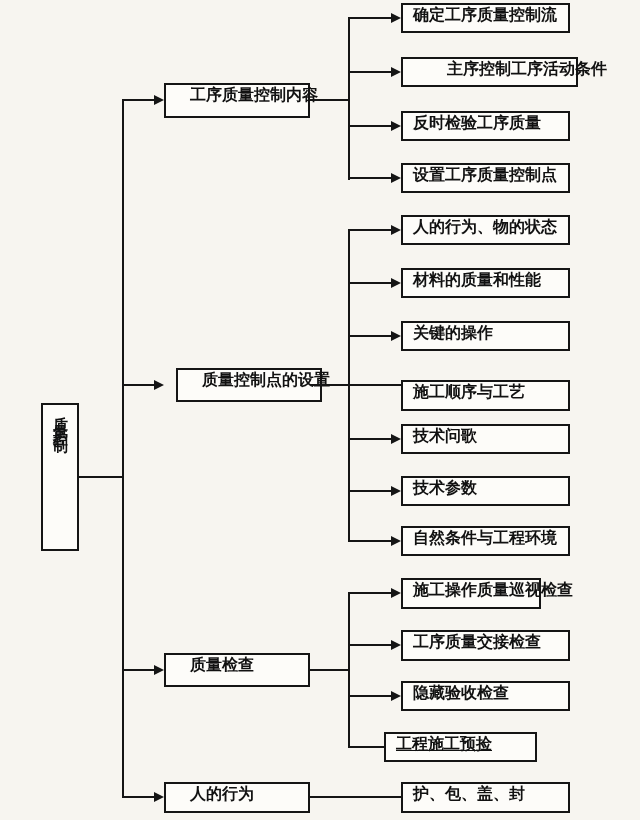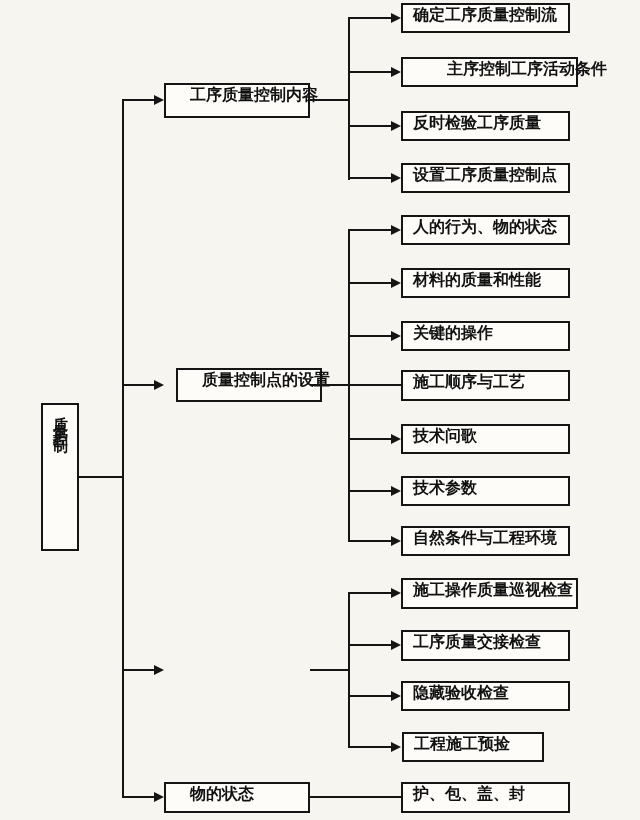--- a/index.html
+++ b/index.html
@@ -66,22 +66,25 @@
   <div class="arrowhead" style="left:154px;top:665px;"></div>
   <div class="hline" style="left:123px;top:796px;width:32px;"></div>
   <div class="arrowhead" style="left:154px;top:792px;"></div>
 
   <div class="box branch" style="left:164px;top:83px;width:146px;height:35px;">
     <span>工序质量控制内容</span>
   </div>
   <div class="box branch" style="left:164px;top:368px;width:146px;height:34px;margin-left:12px;">
     <span>质量控制点的设置</span>
   </div>
+  <div class="box branch" style="left:164px;top:653px;width:146px;height:34px;">
+    <span>质量检查</span>
+  </div>
   <div class="box branch" style="left:164px;top:782px;width:146px;height:31px;">
-    <span>物的状态</span>
+    <span>人的行为</span>
   </div>
 
   <div class="hline" style="left:310px;top:99px;width:39px;"></div>
   <div class="vline" style="left:348px;top:17px;height:163px;"></div>
   <div class="hline" style="left:349px;top:17px;width:43px;"></div>
   <div class="arrowhead" style="left:391px;top:13px;"></div>
   <div class="hline" style="left:349px;top:71px;width:43px;"></div>
   <div class="arrowhead" style="left:391px;top:67px;"></div>
   <div class="hline" style="left:349px;top:125px;width:43px;"></div>
   <div class="arrowhead" style="left:391px;top:121px;"></div>
@@ -131,43 +134,43 @@
 
   <div class="box leaf" style="left:401px;top:268px;width:169px;height:30px;">
       <span>材料的质量和性能</span>
     </div>
   <div class="box leaf" style="left:401px;top:215px;width:169px;height:30px;">
       <span>人的行为、物的状态</span>
     </div>
   <div class="box leaf" style="left:401px;top:321px;width:169px;height:30px;">
       <span>关键的操作</span>
     </div>
-  <div class="box leaf" style="left:401px;top:370px;width:169px;height:31px;">
+  <div class="box leaf" style="left:401px;top:380px;width:169px;height:31px;">
       <span>施工顺序与工艺</span>
     </div>
   <div class="box leaf" style="left:401px;top:424px;width:169px;height:30px;">
       <span>技术问歌</span>
     </div>
   <div class="box leaf" style="left:401px;top:476px;width:169px;height:30px;">
       <span>技术参数</span>
     </div>
   <div class="box leaf" style="left:401px;top:526px;width:169px;height:30px;">
       <span>自然条件与工程环境</span>
     </div>
 
-  <div class="box leaf" style="left:401px;top:578px;width:177px;height:31px;">
+  <div class="box leaf" style="left:401px;top:578px;width:140px;height:31px;">
       <span>施工操作质量巡视检查</span>
     </div>
   <div class="box leaf" style="left:401px;top:681px;width:169px;height:30px;">
       <span>隐藏验收检查</span>
     </div>
   <div class="box leaf" style="left:401px;top:630px;width:169px;height:31px;">
       <span>工序质量交接检查</span>
     </div>
-  <div class="box leaf" style="left:402px;top:732px;width:142px;height:30px;">
+  <div class="box leaf" style="left:384px;top:732px;width:153px;height:30px;text-decoration:underline;">
       <span>工程施工预捡</span>
     </div>
 
   <div class="box leaf" style="left:401px;top:782px;width:169px;height:31px;">
       <span>护、包、盖、封</span>
     </div>
 
 </div>
 
 </body></html>

